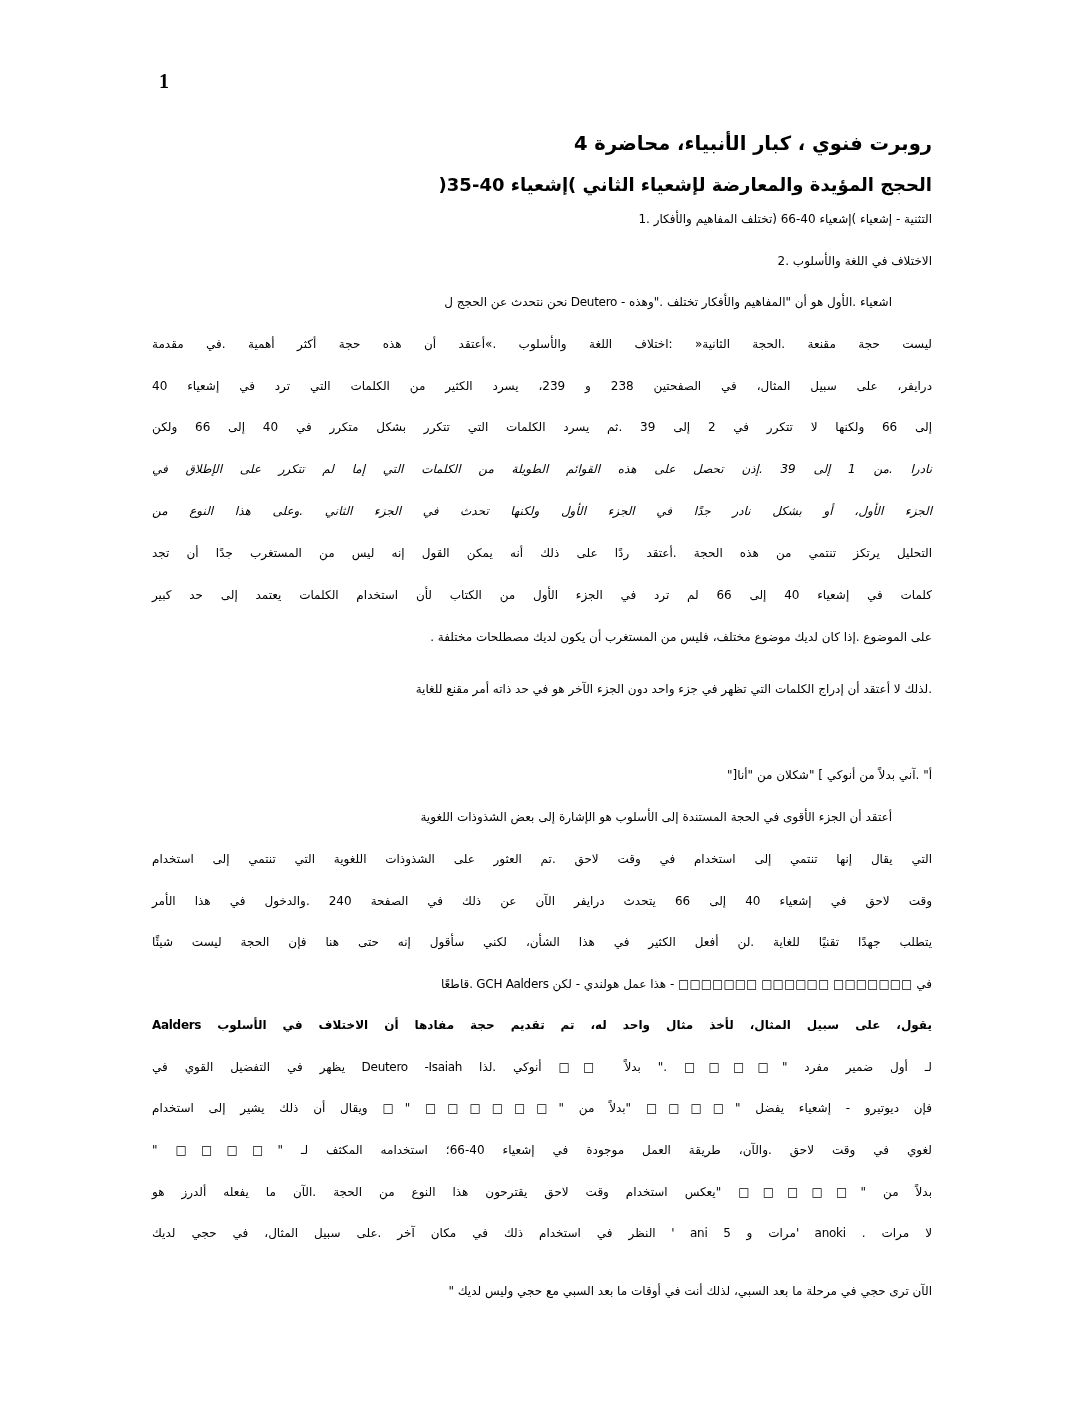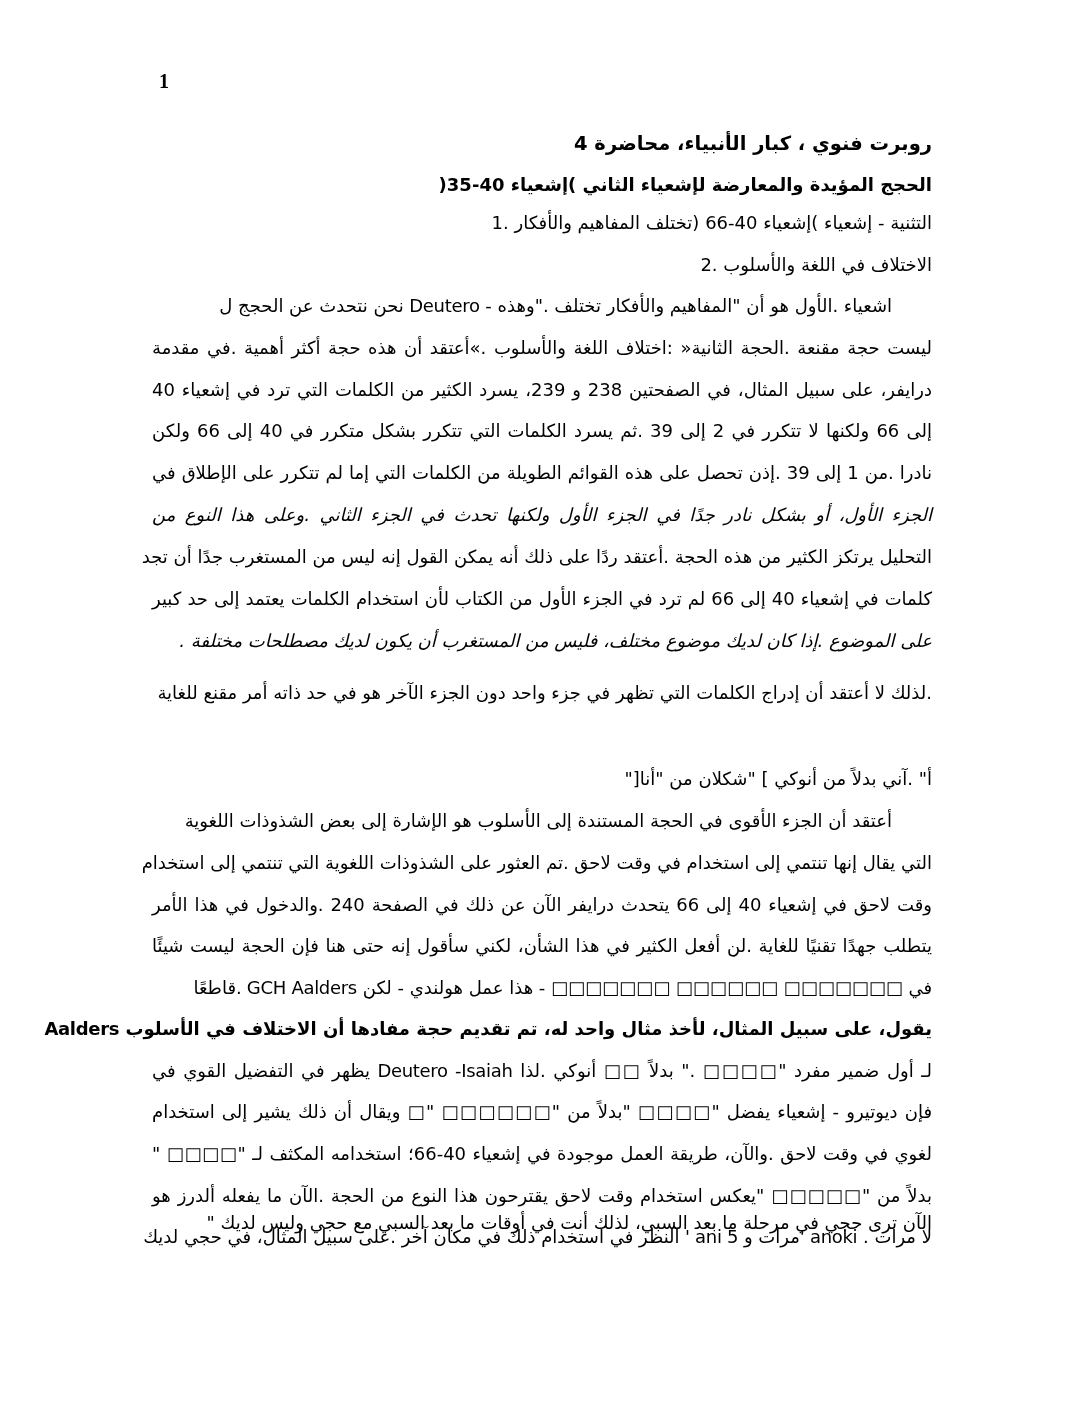--- a/index.html
+++ b/index.html
@@ -1,21 +1,21 @@
 <!DOCTYPE html>
 <html><head>
 <meta charset="utf-8">
 <style>
   html, body { margin: 0; padding: 0; background: #ffffff; }
   body { width: 1088px; height: 1408px; position: relative; overflow: hidden;
          font-family: "Liberation Serif", "DejaVu Serif", serif; color: #000; }
   .page-number { position: absolute; left: 159px; top: 70px; font-size: 20px; font-weight: bold; }
   .doc { position: absolute; left: 152px; width: 780px; top: 0; direction: rtl; }
   .line { position: absolute; right: 0; white-space: nowrap; direction: rtl; text-align: right;
-          font-family: "DejaVu Sans", "Liberation Sans", sans-serif; font-size: 18px;
+          font-family: "DejaVu Sans", "Liberation Sans", sans-serif; font-size: 12px;
           letter-spacing: -0.3px; }
   .title { font-weight: bold; font-size: 19.5px; }
   .subtitle { font-weight: bold; font-size: 18px; }
   .justify { left: 0; text-align: justify; text-align-last: justify; }
 </style>
 </head>
 <body>
 
 <div>
   <div class="page-number">1</div>
@@ -24,38 +24,38 @@
     <div class="line title" style="top:132px;">روبرت فنوي ، كبار الأنبياء، محاضرة 4</div>
     <div class="line subtitle" style="top:174px;">الحجج المؤيدة والمعارضة لإشعياء الثاني )إشعياء 40-35(</div>
     <div class="line" style="top:212px;">التثنية - إشعياء )إشعياء 40-66 (تختلف المفاهيم والأفكار .1</div>
     <div class="line" style="top:254px;">الاختلاف في اللغة والأسلوب .2</div>
 
     <div>
       <div class="line" style="top:295px; right:40px;">اشعياء .الأول هو أن "المفاهيم والأفكار تختلف ."وهذه - Deutero نحن نتحدث عن الحجج ل</div>
       <div class="line justify" style="top:337px;">ليست حجة مقنعة .الحجة الثانية« :اختلاف اللغة والأسلوب .»أعتقد أن هذه حجة أكثر أهمية .في مقدمة</div>
       <div class="line justify" style="top:379px;">درايفر، على سبيل المثال، في الصفحتين 238 و 239، يسرد الكثير من الكلمات التي ترد في إشعياء 40</div>
       <div class="line justify" style="top:420px;">إلى 66 ولكنها لا تتكرر في 2 إلى 39 .ثم يسرد الكلمات التي تتكرر بشكل متكرر في 40 إلى 66 ولكن</div>
-      <div class="line justify" style="top:462px;">نادرا .من 1 إلى 39 .إذن تحصل على هذه القوائم الطويلة من الكلمات التي إما لم تتكرر على الإطلاق في</div>
+      <div class="line justify" style="top:462px;font-style:italic;">نادرا .من 1 إلى 39 .إذن تحصل على هذه القوائم الطويلة من الكلمات التي إما لم تتكرر على الإطلاق في</div>
       <div class="line justify" style="top:504px;font-style:italic;">الجزء الأول، أو بشكل نادر جدًا في الجزء الأول ولكنها تحدث في الجزء الثاني .وعلى هذا النوع من</div>
-      <div class="line justify" style="top:546px;">التحليل يرتكز الكثير من هذه الحجة .أعتقد ردًا على ذلك أنه يمكن القول إنه ليس من المستغرب جدًا أن تجد</div>
+      <div class="line justify" style="top:546px;">التحليل يرتكز تنتمي من هذه الحجة .أعتقد ردًا على ذلك أنه يمكن القول إنه ليس من المستغرب جدًا أن تجد</div>
       <div class="line justify" style="top:588px;">كلمات في إشعياء 40 إلى 66 لم ترد في الجزء الأول من الكتاب لأن استخدام الكلمات يعتمد إلى حد كبير</div>
-      <div class="line" style="top:630px;font-style:italic;">على الموضوع .إذا كان لديك موضوع مختلف، فليس من المستغرب أن يكون لديك مصطلحات مختلفة .</div>
+      <div class="line" style="top:630px;">على الموضوع .إذا كان لديك موضوع مختلف، فليس من المستغرب أن يكون لديك مصطلحات مختلفة .</div>
       <div class="line" style="top:672px;margin-top:10px;">.لذلك لا أعتقد أن إدراج الكلمات التي تظهر في جزء واحد دون الجزء الآخر هو في حد ذاته أمر مقنع للغاية</div>
     </div>
 
     <div class="line" style="top:768px;">أ" .آني بدلاً من أنوكي ] "شكلان من "أنا["</div>
 
     <div>
       <div class="line" style="top:810px; right:40px;">أعتقد أن الجزء الأقوى في الحجة المستندة إلى الأسلوب هو الإشارة إلى بعض الشذوذات اللغوية</div>
       <div class="line justify" style="top:852px;">التي يقال إنها تنتمي إلى استخدام في وقت لاحق .تم العثور على الشذوذات اللغوية التي تنتمي إلى استخدام</div>
       <div class="line justify" style="top:894px;">وقت لاحق في إشعياء 40 إلى 66 يتحدث درايفر الآن عن ذلك في الصفحة 240 .والدخول في هذا الأمر</div>
       <div class="line justify" style="top:935px;">يتطلب جهدًا تقنيًا للغاية .لن أفعل الكثير في هذا الشأن، لكني سأقول إنه حتى هنا فإن الحجة ليست شيئًا</div>
       <div class="line" style="top:977px;">في □□□□□□□ □□□□□□ □□□□□□□ - هذا عمل هولندي - لكن GCH Aalders .قاطعًا</div>
       <div class="line justify" style="top:1018px;font-weight:bold;">يقول، على سبيل المثال، لأخذ مثال واحد له، تم تقديم حجة مفادها أن الاختلاف في الأسلوب  Aalders</div>
       <div class="line justify" style="top:1060px;">لـ أول ضمير مفرد  "□□□□ ." بدلاً □□ أنوكي .لذا  Deutero -Isaiah يظهر في التفضيل القوي في</div>
       <div class="line justify" style="top:1101px;">فإن ديوتيرو - إشعياء يفضل  "□□□□ "بدلاً من  "□□□□□□ "□ ويقال أن ذلك يشير إلى استخدام</div>
       <div class="line justify" style="top:1143px;">لغوي في وقت لاحق .والآن، طريقة العمل موجودة في إشعياء 40-66؛ استخدامه المكثف لـ  "□□□□ "</div>
       <div class="line justify" style="top:1185px;">بدلاً من  "□□□□□ "يعكس استخدام وقت لاحق يقترحون هذا النوع من الحجة .الآن ما يفعله ألدرز هو</div>
       <div class="line justify" style="top:1226px;">لا مرات . anoki 'مرات و ani 5 ' النظر في استخدام ذلك في مكان آخر .على سبيل المثال، في حجي لديك</div>
-      <div class="line" style="top:1212px;text-align:right;">الآن ترى حجي في مرحلة ما بعد السبي، لذلك أنت في أوقات ما بعد السبي مع حجي وليس لديك  "</div>
+      <div class="line" style="top:1284px;text-align:right;">الآن ترى حجي في مرحلة ما بعد السبي، لذلك أنت في أوقات ما بعد السبي مع حجي وليس لديك  "</div>
     </div>
   </div>
 </div>
 
 </body></html>

